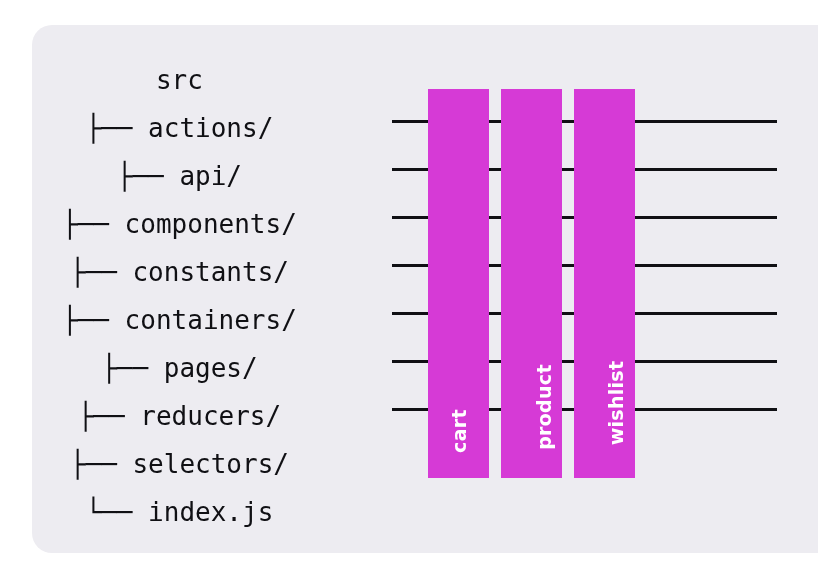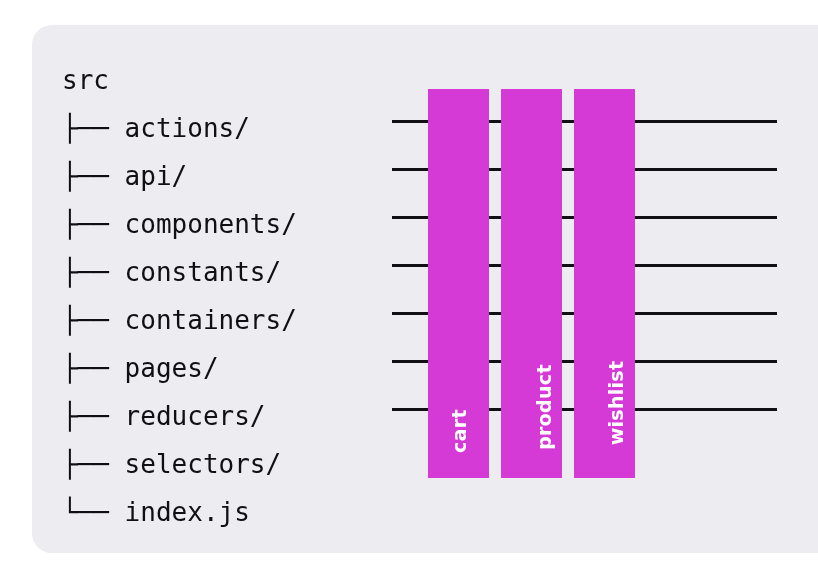--- a/index.html
+++ b/index.html
@@ -40,20 +40,21 @@
     font-family: "DejaVu Sans Mono", monospace;
     font-size: 26px;
     line-height: 48px;
     color: #101014;
     white-space: pre;
     letter-spacing: 0px;
   }
   .tree-row {
     height: 48px;
     display: block;
+    text-align: center;
   }
 
   
   .lines-layer {
     position: absolute;
     left: 0;
     top: 0;
     width: 818px;
     height: 574px;
     pointer-events: none;

